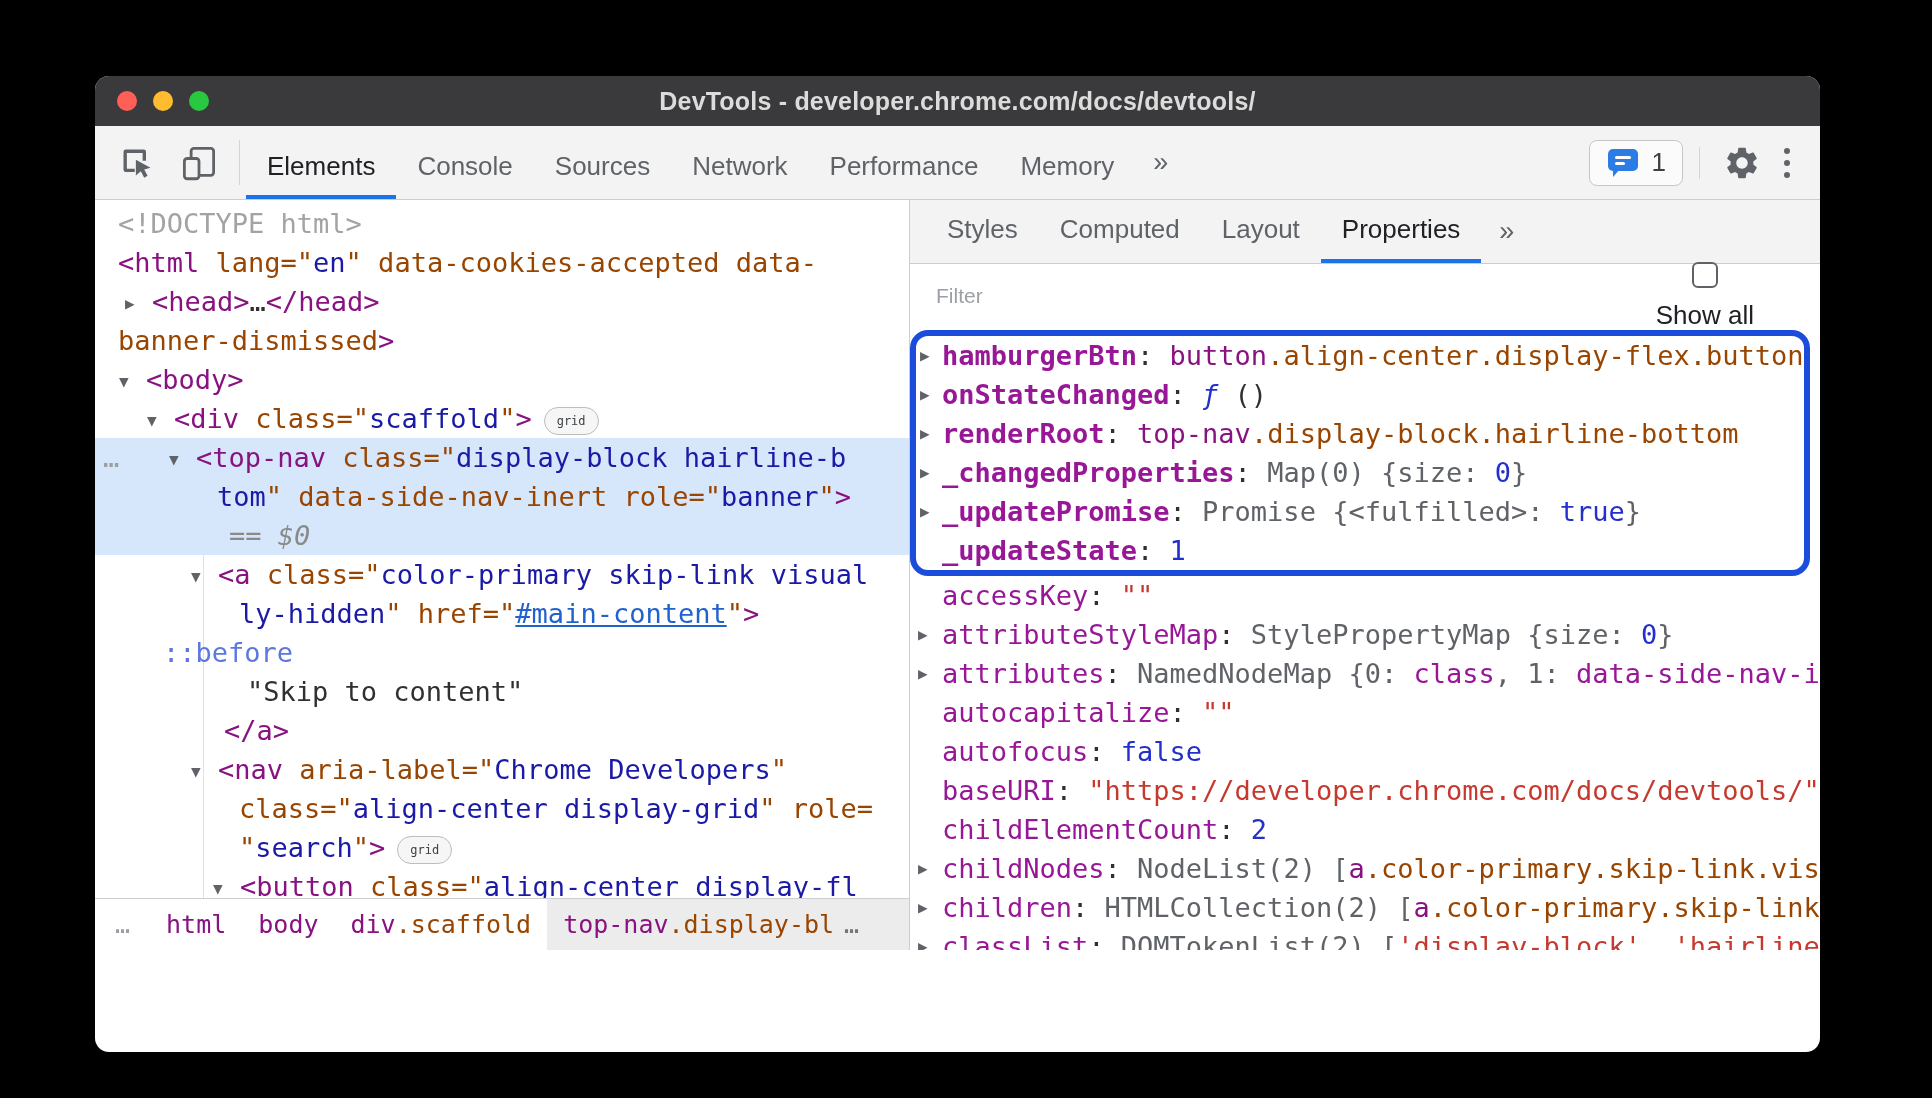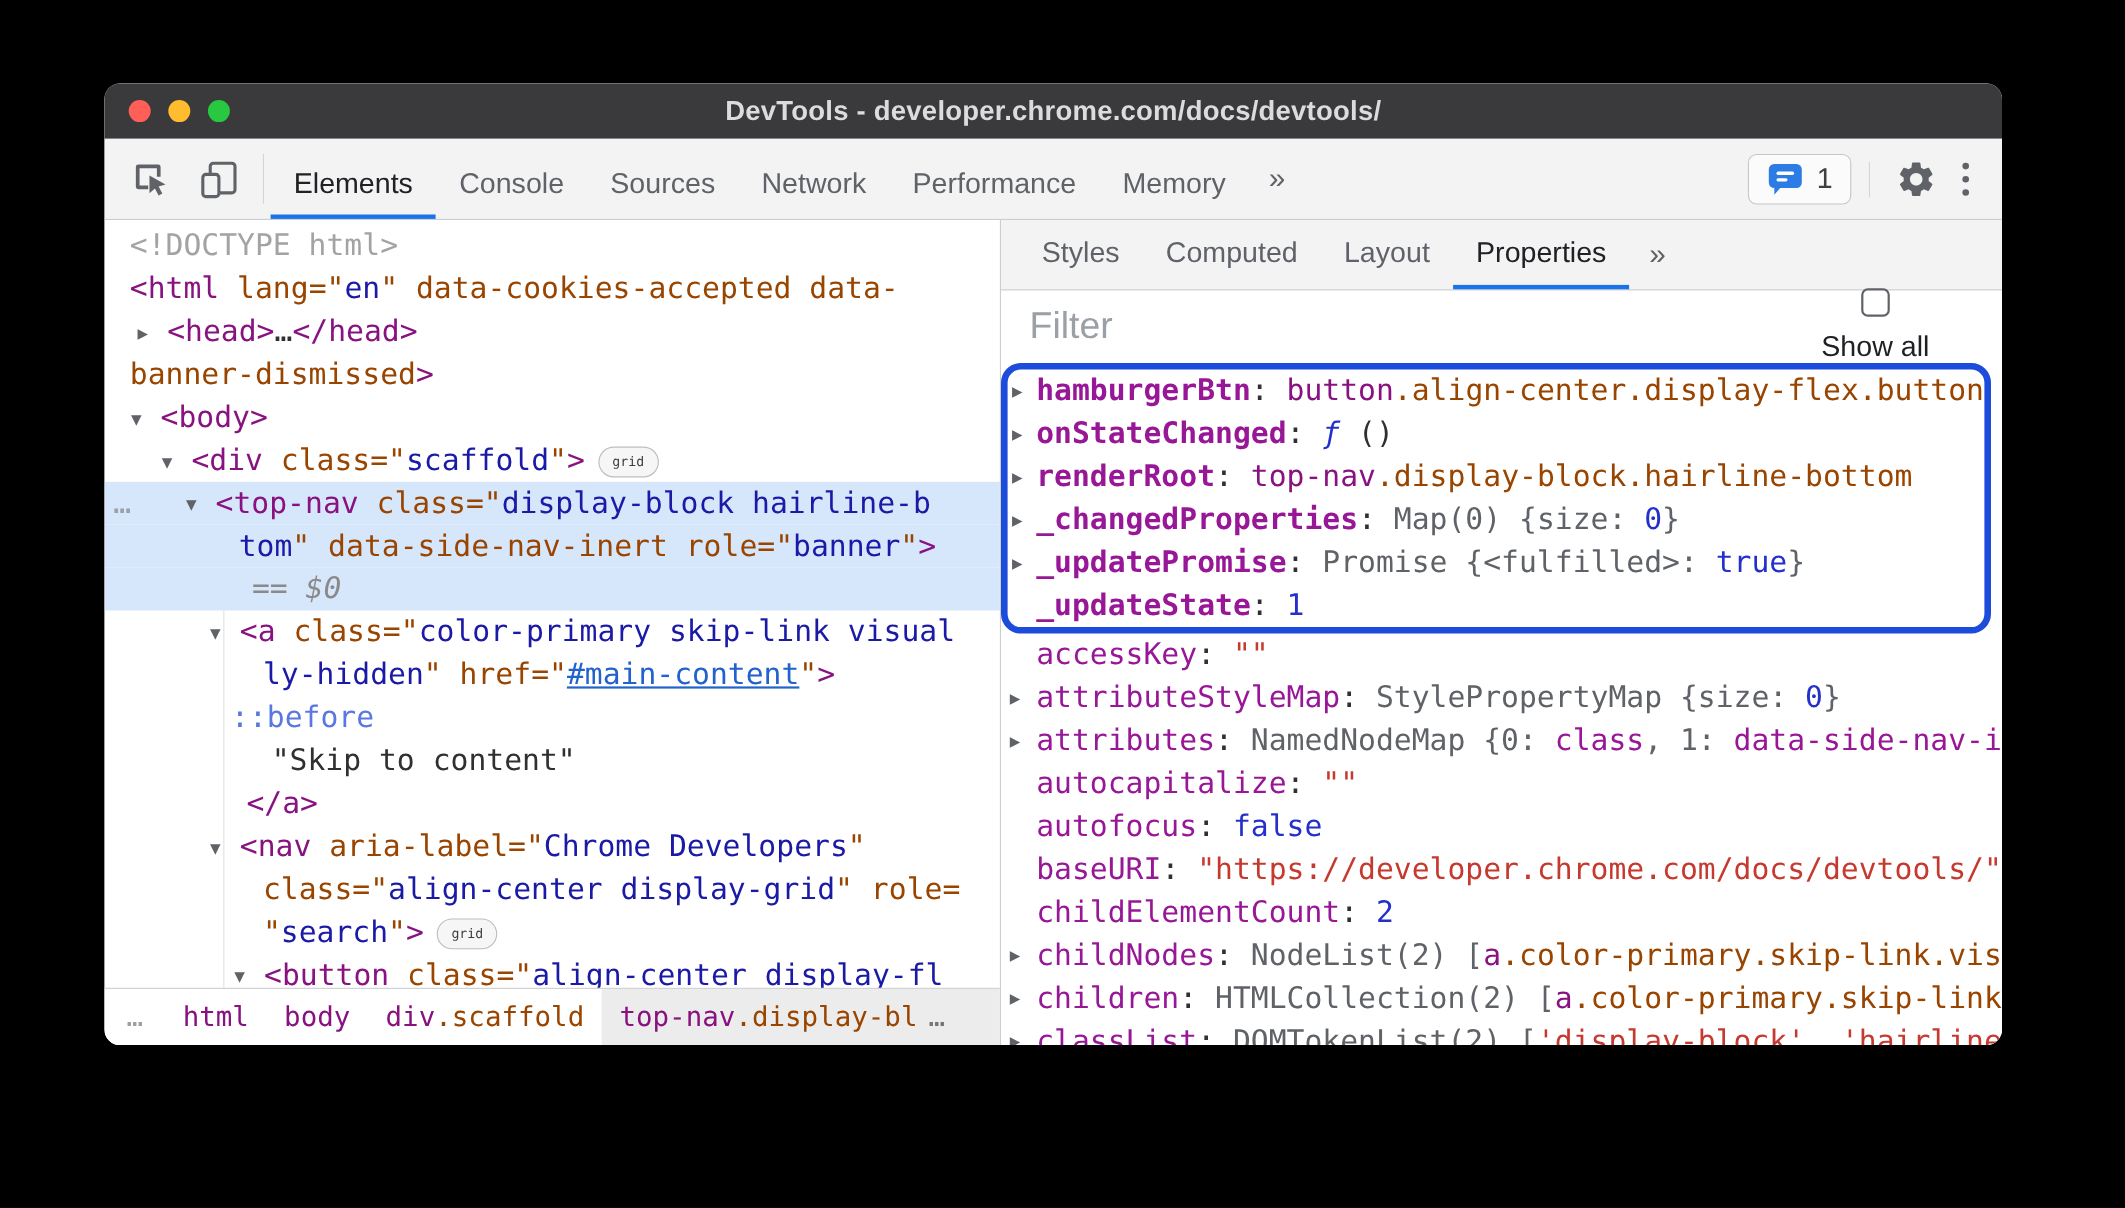--- a/index.html
+++ b/index.html
@@ -1,20 +1,20 @@
 <!DOCTYPE html>
 <html><head>
 <meta charset="utf-8">
 <style>
   * { margin:0; padding:0; box-sizing:border-box; }
   html,body { width:1932px; height:1098px; background:#000; overflow:hidden;
               font-family:"Liberation Sans", sans-serif; }
 
   
-  .window { position:absolute; left:95px; top:76px; width:1725px; height:874px;
+  .window { position:absolute; left:95px; top:76px; width:1725px; height:976px;
             border-radius:14px; background:#fff; overflow:hidden;
             box-shadow:0 25px 70px rgba(0,0,0,.65); }
 
   
   .titlebar { height:50px; background:#3a3a3c; display:flex; align-items:center; position:relative; }
   .lights { display:flex; gap:16px; margin-left:22px; }
   .light { width:20px; height:20px; border-radius:50%; }
   .light.red{background:#ff5f57}.light.yellow{background:#febc2e}.light.green{background:#28c840}
   .title { position:absolute; left:0; right:0; text-align:center; color:#dcdcdc;
            font-size:25px; font-weight:700; letter-spacing:.2px; }
@@ -69,21 +69,21 @@
               font-family:"DejaVu Sans Mono", monospace; font-size:25px; background:#fff; }
   .crumb-ellipsis { display:flex; align-items:center; padding:0 20px; color:#9aa0a6; cursor:pointer; }
   .crumb { display:flex; align-items:center; padding:0 16px; cursor:pointer; white-space:nowrap; overflow:hidden; }
   .crumb.sel { background:#ececec; flex:1; }
   .crumb .trail { color:#757575; margin-left:10px; }
 
   
   .side-tabs { height:64px; background:#f3f3f4; border-bottom:1px solid #cacdd1;
                display:flex; align-items:stretch; padding-left:16px; }
   .filter-row { height:64px; display:flex; align-items:center; padding:0 26px; }
-  .filter-input { border:none; outline:none; background:transparent; font-size:34px;
+  .filter-input { border:none; outline:none; background:transparent; font-size:21px;
                   color:#202124; flex:1; font-family:"Liberation Sans", sans-serif; }
   .filter-input::placeholder { color:#9aa0a6; }
   .showall { display:flex; align-items:center; gap:12px; margin-right:40px; cursor:pointer;flex-direction:column; }
   .checkbox { width:26px; height:26px; border:2.5px solid #5f6368; border-radius:6px; background:#fff; }
   .showall span { font-size:26px; color:#202124; }
 
   .props { flex:1; overflow:hidden; padding-top:2px;
            font-family:"DejaVu Sans Mono", monospace; font-size:27px; }
   .prow { height:39px; line-height:39px; white-space:nowrap; overflow:hidden; position:relative; padding-left:32px; }
   .prow .parrow { position:absolute; left:8px; top:0; color:#5f6368; font-size:16px; }
@@ -169,21 +169,21 @@
           <div class="trow" style="padding-left: 23px;"><span class="c-tag">&lt;html </span><span class="c-attr">lang="</span><span class="c-val">en</span><span class="c-attr">" data-cookies-accepted data-</span></div>
           <div class="trow" style="padding-left: 30px;"><span class="tarrow" style="width: 27px;">▶</span><span class="c-tag">&lt;head&gt;</span><span class="c-plain">…</span><span class="c-tag">&lt;/head&gt;</span></div>
           <div class="trow" style="padding-left: 23px;"><span class="c-attr">banner-dismissed</span><span class="c-tag">&gt;</span></div>
           <div class="trow" style="padding-left: 24px;"><span class="tarrow" style="width: 27px;">▼</span><span class="c-tag">&lt;body&gt;</span></div>
           <div class="trow" style="padding-left: 52px;"><span class="tarrow" style="width: 27px;">▼</span><span class="c-tag">&lt;div </span><span class="c-attr">class="</span><span class="c-val">scaffold</span><span class="c-attr">"</span><span class="c-tag">&gt;</span><span class="badge">grid</span></div>
           <div class="trow sel" style="padding-left: 74px;"><span class="gutter">…</span><span class="tarrow" style="width: 27px;">▼</span><span class="c-tag">&lt;top-nav </span><span class="c-attr">class="</span><span class="c-val">display-block hairline-b</span></div>
           <div class="trow sel" style="padding-left: 122px;"><span class="c-val">tom</span><span class="c-attr">" data-side-nav-inert role="</span><span class="c-val">banner</span><span class="c-attr">"</span><span class="c-tag">&gt;</span></div>
           <div class="trow sel" style="padding-left: 134px;"><span class="c-eq">== </span><span class="c-eqd">$0</span></div>
           <div class="trow" style="padding-left: 96px;"><span class="tarrow" style="width: 27px;">▼</span><span class="c-tag">&lt;a </span><span class="c-attr">class="</span><span class="c-val">color-primary skip-link visual</span></div>
           <div class="trow" style="padding-left: 144px;"><span class="c-val">ly-hidden</span><span class="c-attr">" href="</span><span class="c-link">#main-content</span><span class="c-attr">"</span><span class="c-tag">&gt;</span></div>
-          <div class="trow" style="padding-left: 115px;"><span class="c-pseudo">::before</span></div>
+          <div class="trow" style="padding-left: 68px;"><span class="c-pseudo">::before</span></div>
           <div class="trow" style="padding-left: 152px;"><span class="c-plain">"Skip to content"</span></div>
           <div class="trow" style="padding-left: 129px;"><span class="c-tag">&lt;/a&gt;</span></div>
           <div class="trow" style="padding-left: 96px;"><span class="tarrow" style="width: 27px;">▼</span><span class="c-tag">&lt;nav </span><span class="c-attr">aria-label="</span><span class="c-val">Chrome Developers</span><span class="c-attr">"</span></div>
           <div class="trow" style="padding-left: 144px;"><span class="c-attr">class="</span><span class="c-val">align-center display-grid</span><span class="c-attr">" role=</span></div>
           <div class="trow" style="padding-left: 144px;"><span class="c-attr">"</span><span class="c-val">search</span><span class="c-attr">"</span><span class="c-tag">&gt;</span><span class="badge">grid</span></div>
           <div class="trow" style="padding-left: 118px;"><span class="tarrow" style="width: 27px;">▼</span><span class="c-tag">&lt;button </span><span class="c-attr">class="</span><span class="c-val">align-center display-fl</span></div>
         </div>
       <div class="crumbbar" id="crumbbar">
           <div class="crumb-ellipsis">…</div>
           <div class="crumb">

